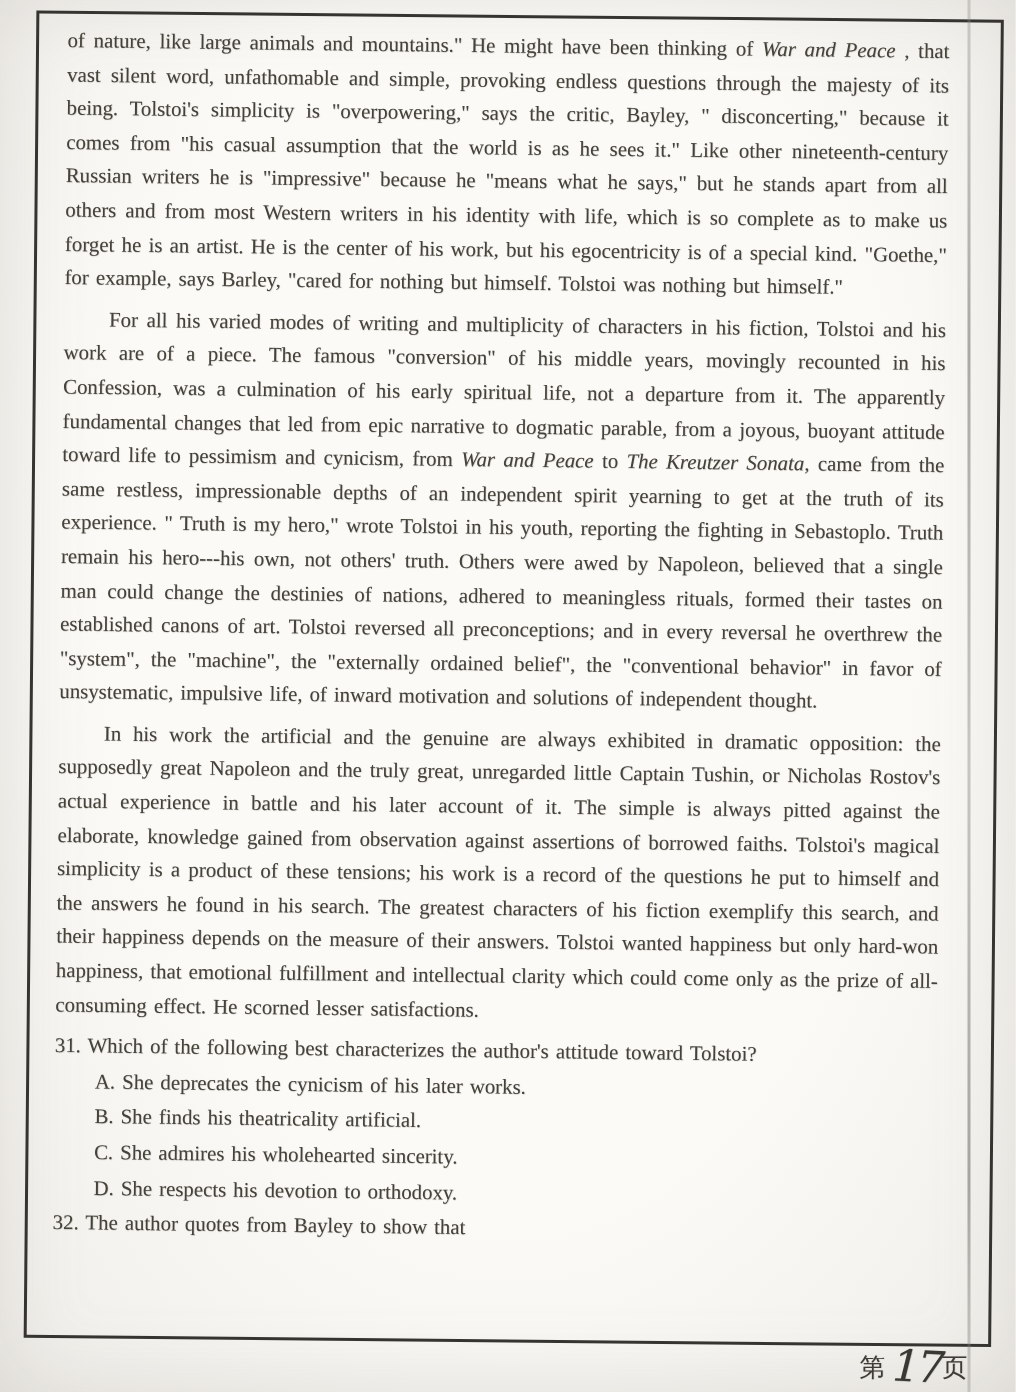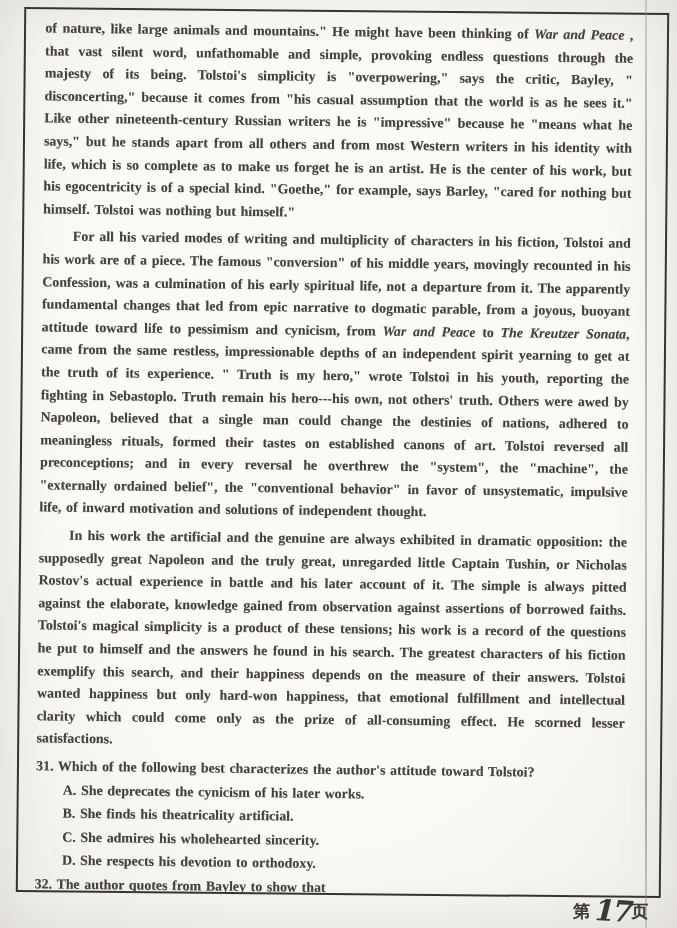--- a/index.html
+++ b/index.html
@@ -12,21 +12,20 @@
     position: relative;
     overflow: hidden;
     background: #f6f5f1;
     font-family: "Liberation Serif", serif;
   }
   .page {
     position: absolute;
     inset: 0;
     background: radial-gradient(ellipse at 50% 42%, #fbfaf7 55%, #efede8 100%);
     box-shadow: inset 0 0 55px rgba(150,146,136,0.22);
-    font-weight: bold;
   }
   
   .frame {
     position: absolute;
     left: 20px;
     top: 10px;
     width: 641px;
     height: 881px;
     border: 2px solid #363430;
     transform: rotate(0.55deg);

